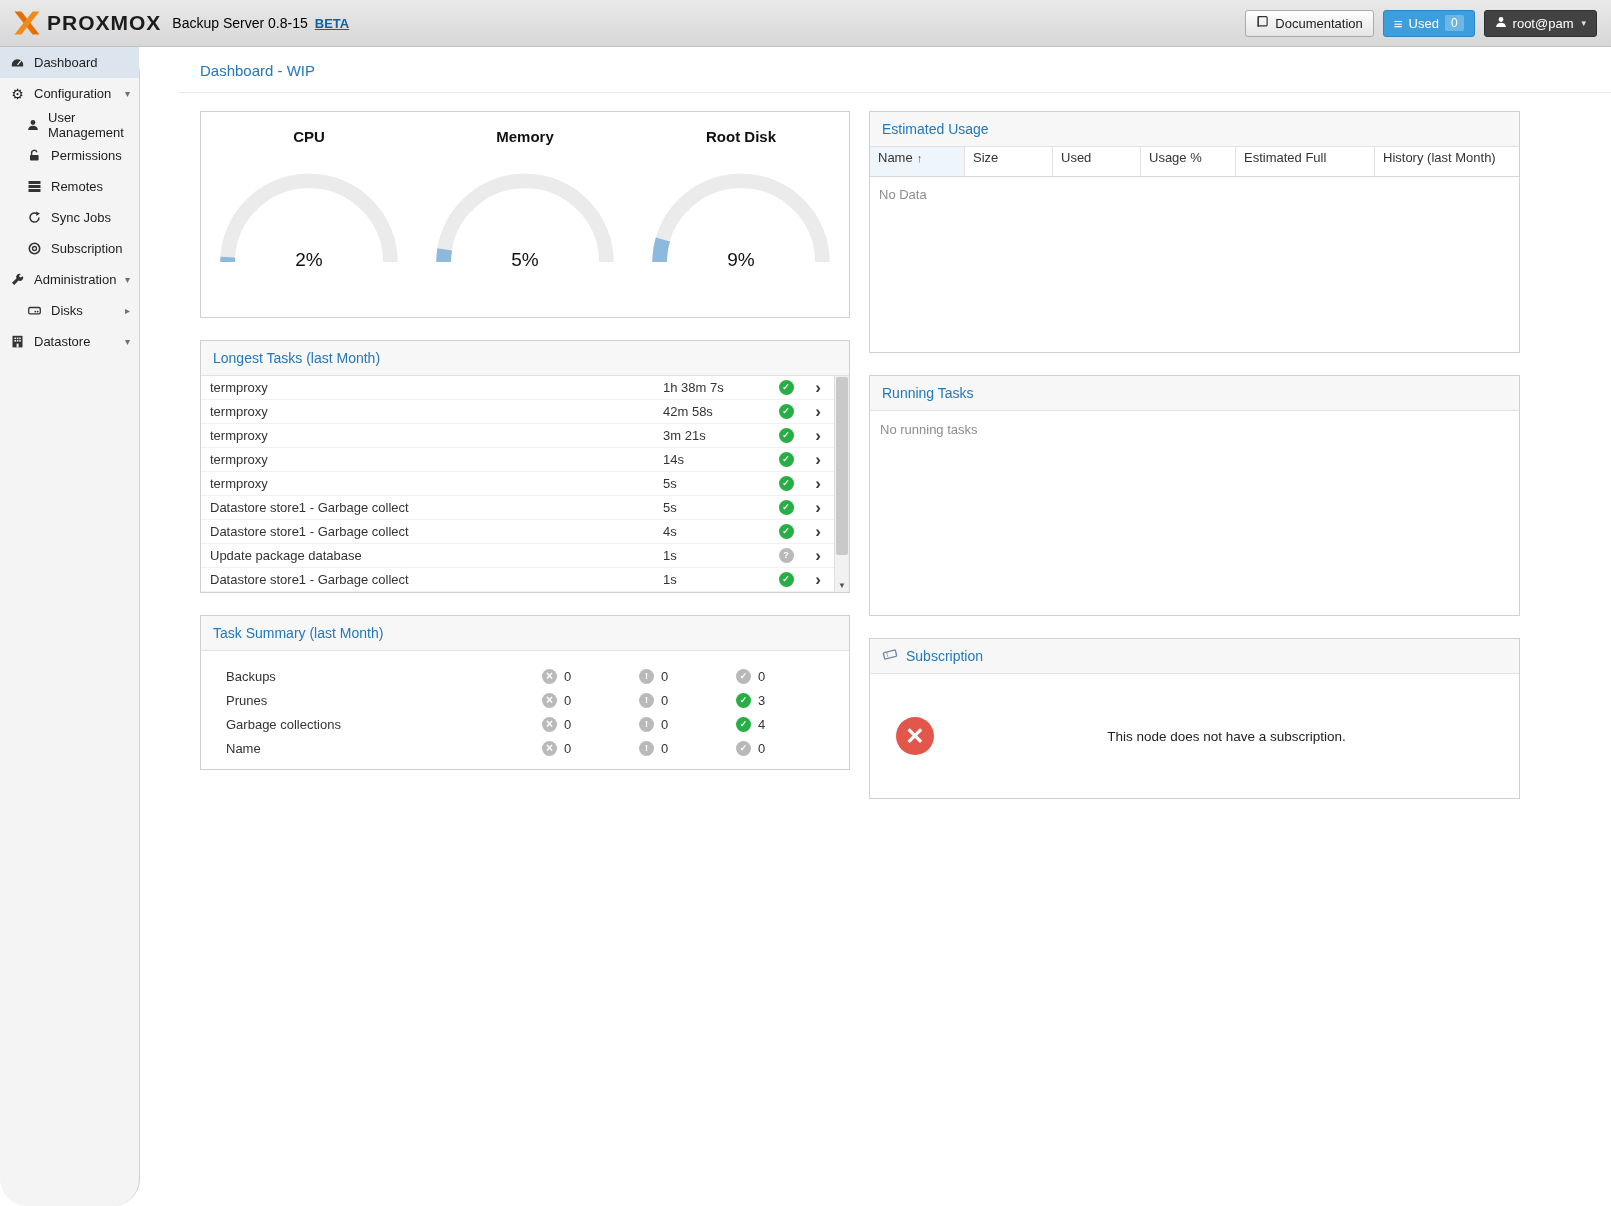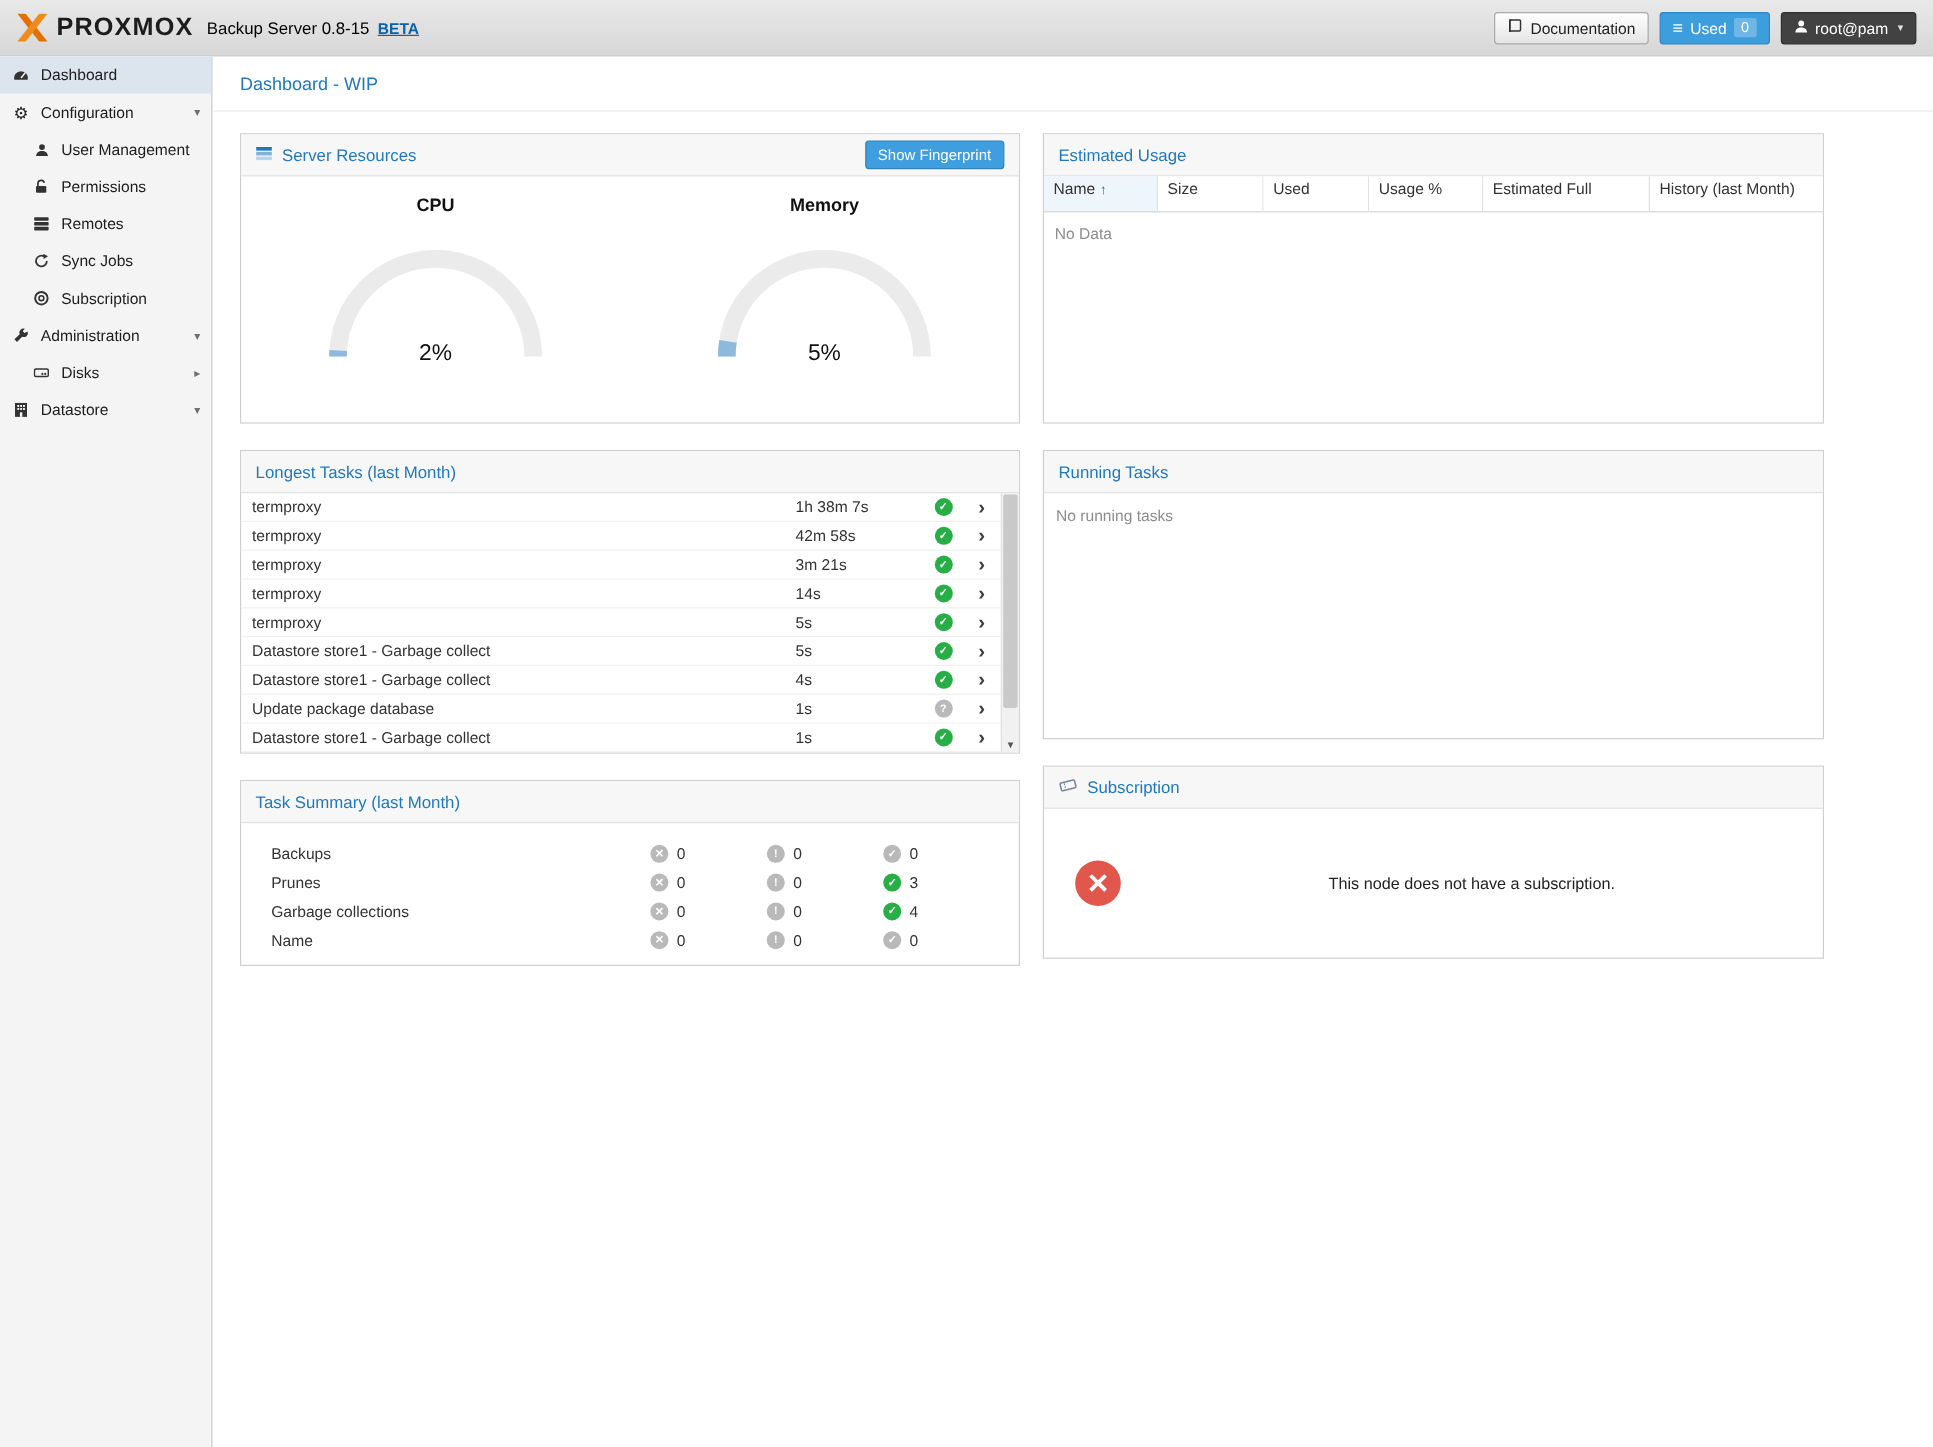--- a/index.html
+++ b/index.html
@@ -26,23 +26,24 @@
   }
   .btn-light { background:linear-gradient(#ffffff,#e4e4e4); border:1px solid #ababab; color:#222; }
   .btn-blue  { background:#3d9ede; border:1px solid #2f86c6; color:#fff; }
   .btn-dark  { background:#424242; border:1px solid #2f2f2f; color:#fff; }
   .badge { background:rgba(255,255,255,.25); padding:1px 6px; border-radius:2px; font-size:12px; }
   .caret-sm { font-size:9px; opacity:.85; margin-left:2px; }
   .tasks-lines { font-size:15px; line-height:1; }
 
   
   .sidebar {
-    position:fixed; top:47px; left:0; bottom:0; width:177px;
+    position:fixed; top:47px; left:0; bottom:0; width:140px;
     background:#f4f4f4; border-right:1px solid #cfcfcf;
     padding-top:0;
+    border-radius:27px;
   }
   .side-item {
     height:31px; display:flex; align-items:center; gap:9px;
     padding:0 10px; cursor:pointer; position:relative; color:#1d1d1d;
   }
   .side-item.selected { background:#dce5ee; }
   .side-item.child { padding-left:27px; }
   .sicon { width:15px; display:inline-flex; justify-content:center; align-items:center; }
   .side-caret { position:absolute; right:9px; color:#6e6e6e; font-size:10px; }
 
@@ -289,51 +290,49 @@
 </nav>
 
 <main class="main">
   <div class="page-title">Dashboard - WIP</div>
 
   <div class="content">
 
     <div class="col-left">
 
       <section class="panel">
-        <div class="panel-header">
-          <span>
-            <svg width="14" height="12" viewBox="0 0 14 12">
-                <rect x="0.5" y="0.5" width="13" height="3" fill="#2178bd"></rect>
-                <rect x="0.5" y="4.5" width="13" height="3" fill="#7fb2d8"></rect>
-                <rect x="0.5" y="8.5" width="13" height="3" fill="#b9d4ea"></rect>
-              </svg>
-          </span>
-          <span>Server Resources</span>
-          <span class="spacer"></span>
-          <button class="btn-fp">Show Fingerprint</button>
-        </div>
         <div class="gauges-body">
           <div class="gauge">
             <div class="gauge-label">CPU</div>
             <div class="gauge-wrap">
               <svg class="gauge-svg" viewBox="0 0 200 104">
                 <path class="gauge-bg" d="M17 96 A83 83 0 0 1 183 96"></path>
                 <path class="gauge-value" d="M17 96 A83 83 0 0 1 183 96" stroke-dasharray="5.22 260.75"></path>
               </svg>
               <div class="gauge-pct">2%</div>
             </div>
           </div>
           <div class="gauge">
             <div class="gauge-label">Memory</div>
             <div class="gauge-wrap">
               <svg class="gauge-svg" viewBox="0 0 200 104">
                 <path class="gauge-bg" d="M17 96 A83 83 0 0 1 183 96"></path>
                 <path class="gauge-value" d="M17 96 A83 83 0 0 1 183 96" stroke-dasharray="13.04 260.75"></path>
               </svg>
               <div class="gauge-pct">5%</div>
+            </div>
+          </div>
+          <div class="gauge">
+            <div class="gauge-label">Root Disk</div>
+            <div class="gauge-wrap">
+              <svg class="gauge-svg" viewBox="0 0 200 104">
+                <path class="gauge-bg" d="M17 96 A83 83 0 0 1 183 96"></path>
+                <path class="gauge-value" d="M17 96 A83 83 0 0 1 183 96" stroke-dasharray="23.47 260.75"></path>
+              </svg>
+              <div class="gauge-pct">9%</div>
             </div>
           </div>
         </div>
       </section>
 
       <section class="panel">
         <div class="panel-header">
           <span>Longest Tasks (last Month)</span>
         </div>
         <div class="tasks-body">

